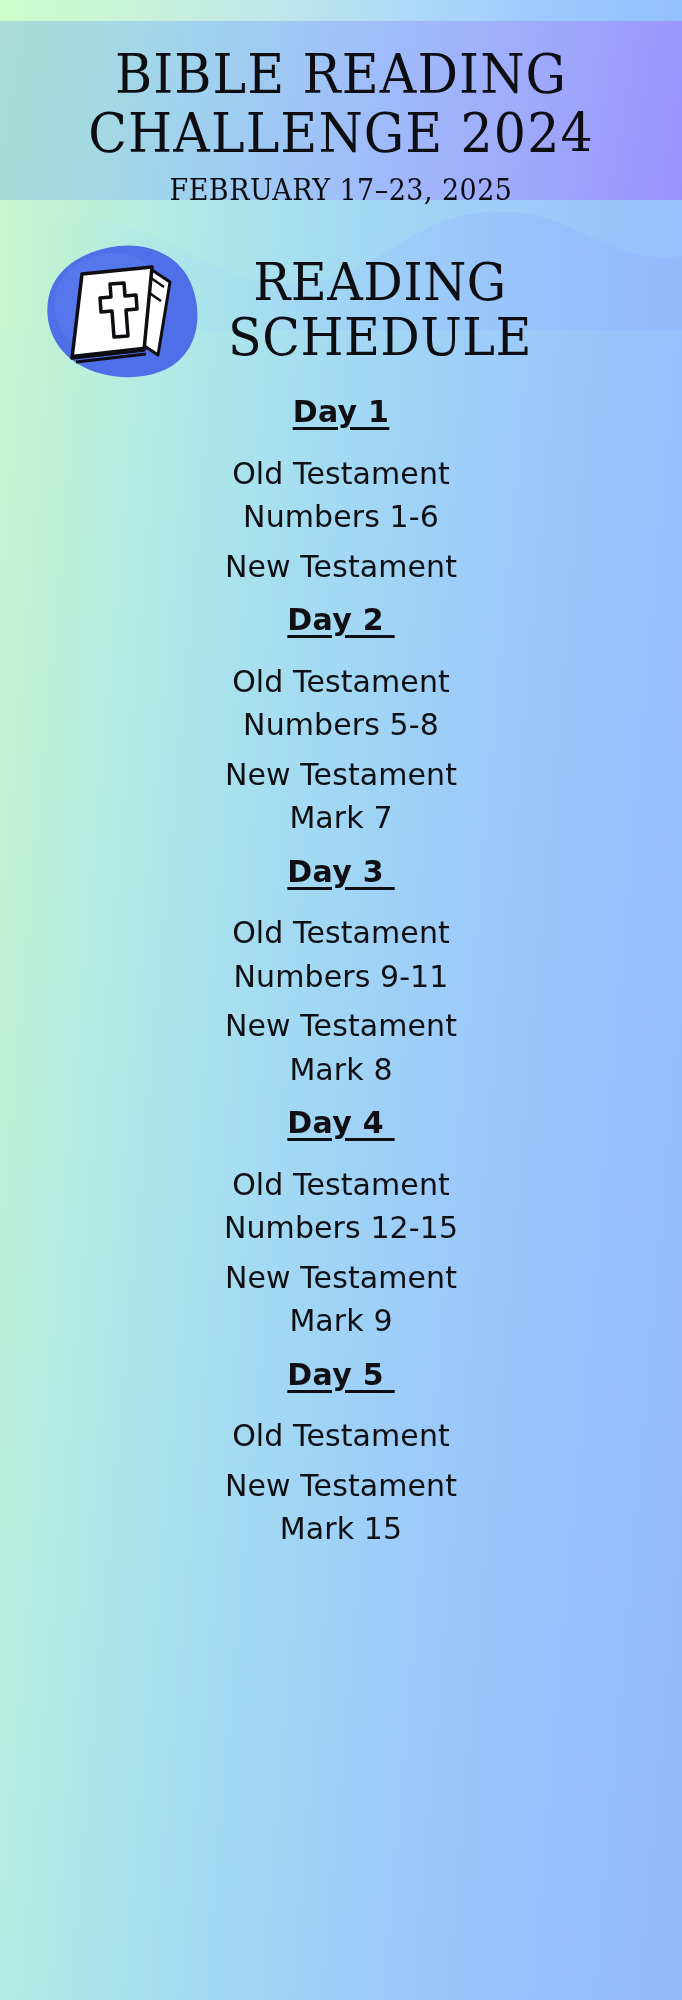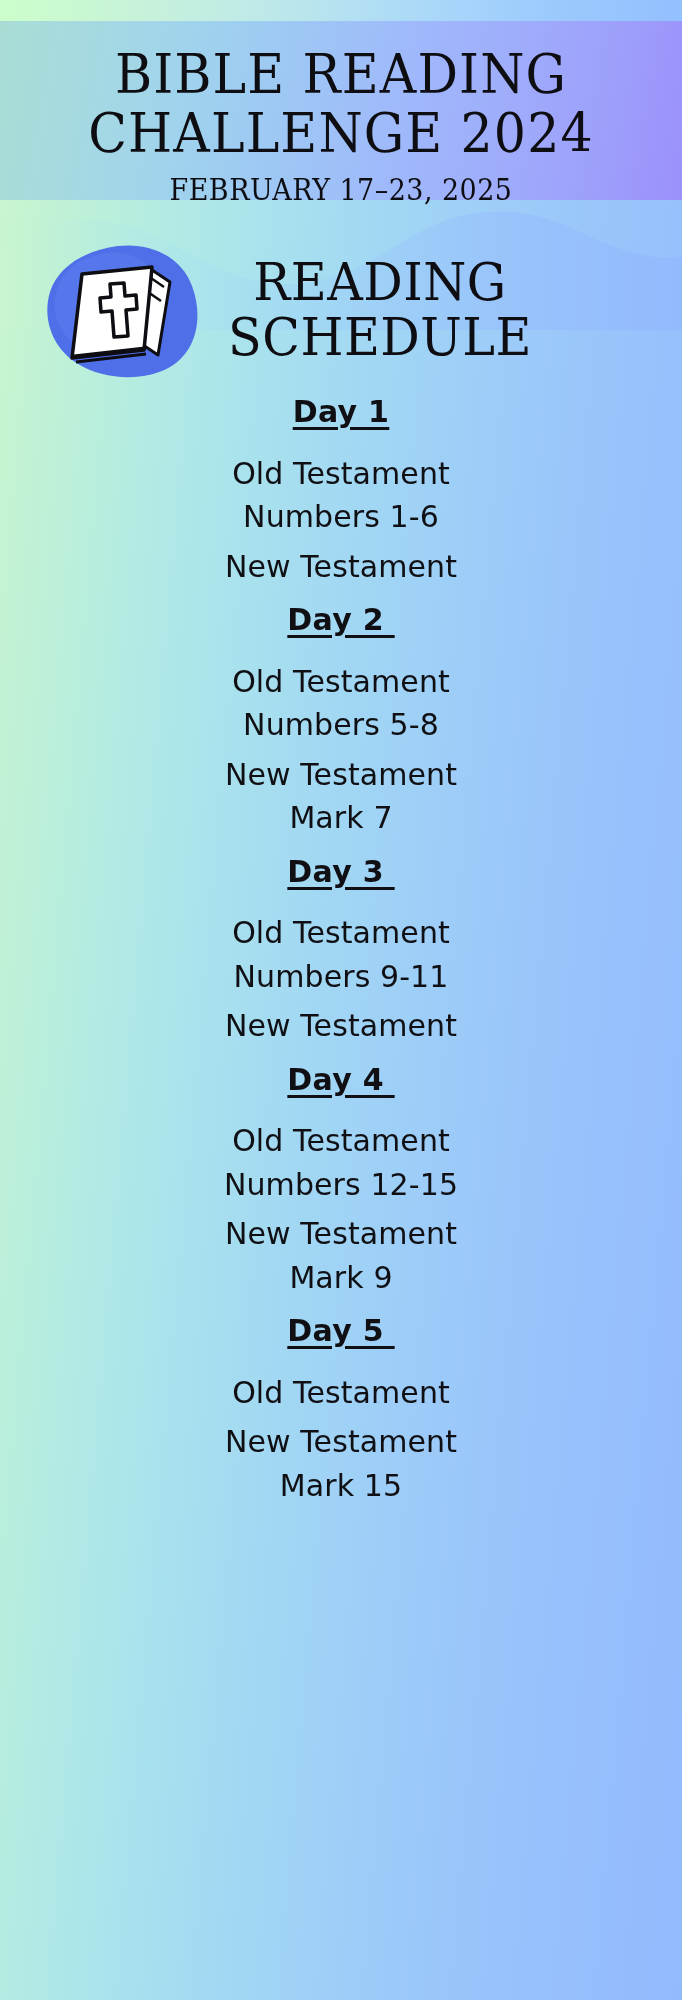--- a/index.html
+++ b/index.html
@@ -250,20 +250,21 @@
     </div>
 
     <div class="day-block">
       <div class="day-title">Day 3 </div>
       <div class="ot-group">
         <div class="testament">Old Testament</div>
         <div class="passage">Numbers 9-11</div>
       </div>
       <div class="nt-group">
         <div class="testament">New Testament</div>
+        <div class="passage">Mark 8</div>
       </div>
     </div>
 
     <div class="day-block">
       <div class="day-title">Day 4 </div>
       <div class="ot-group">
         <div class="testament">Old Testament</div>
         <div class="passage">Numbers 12-15</div>
       </div>
       <div class="nt-group">

